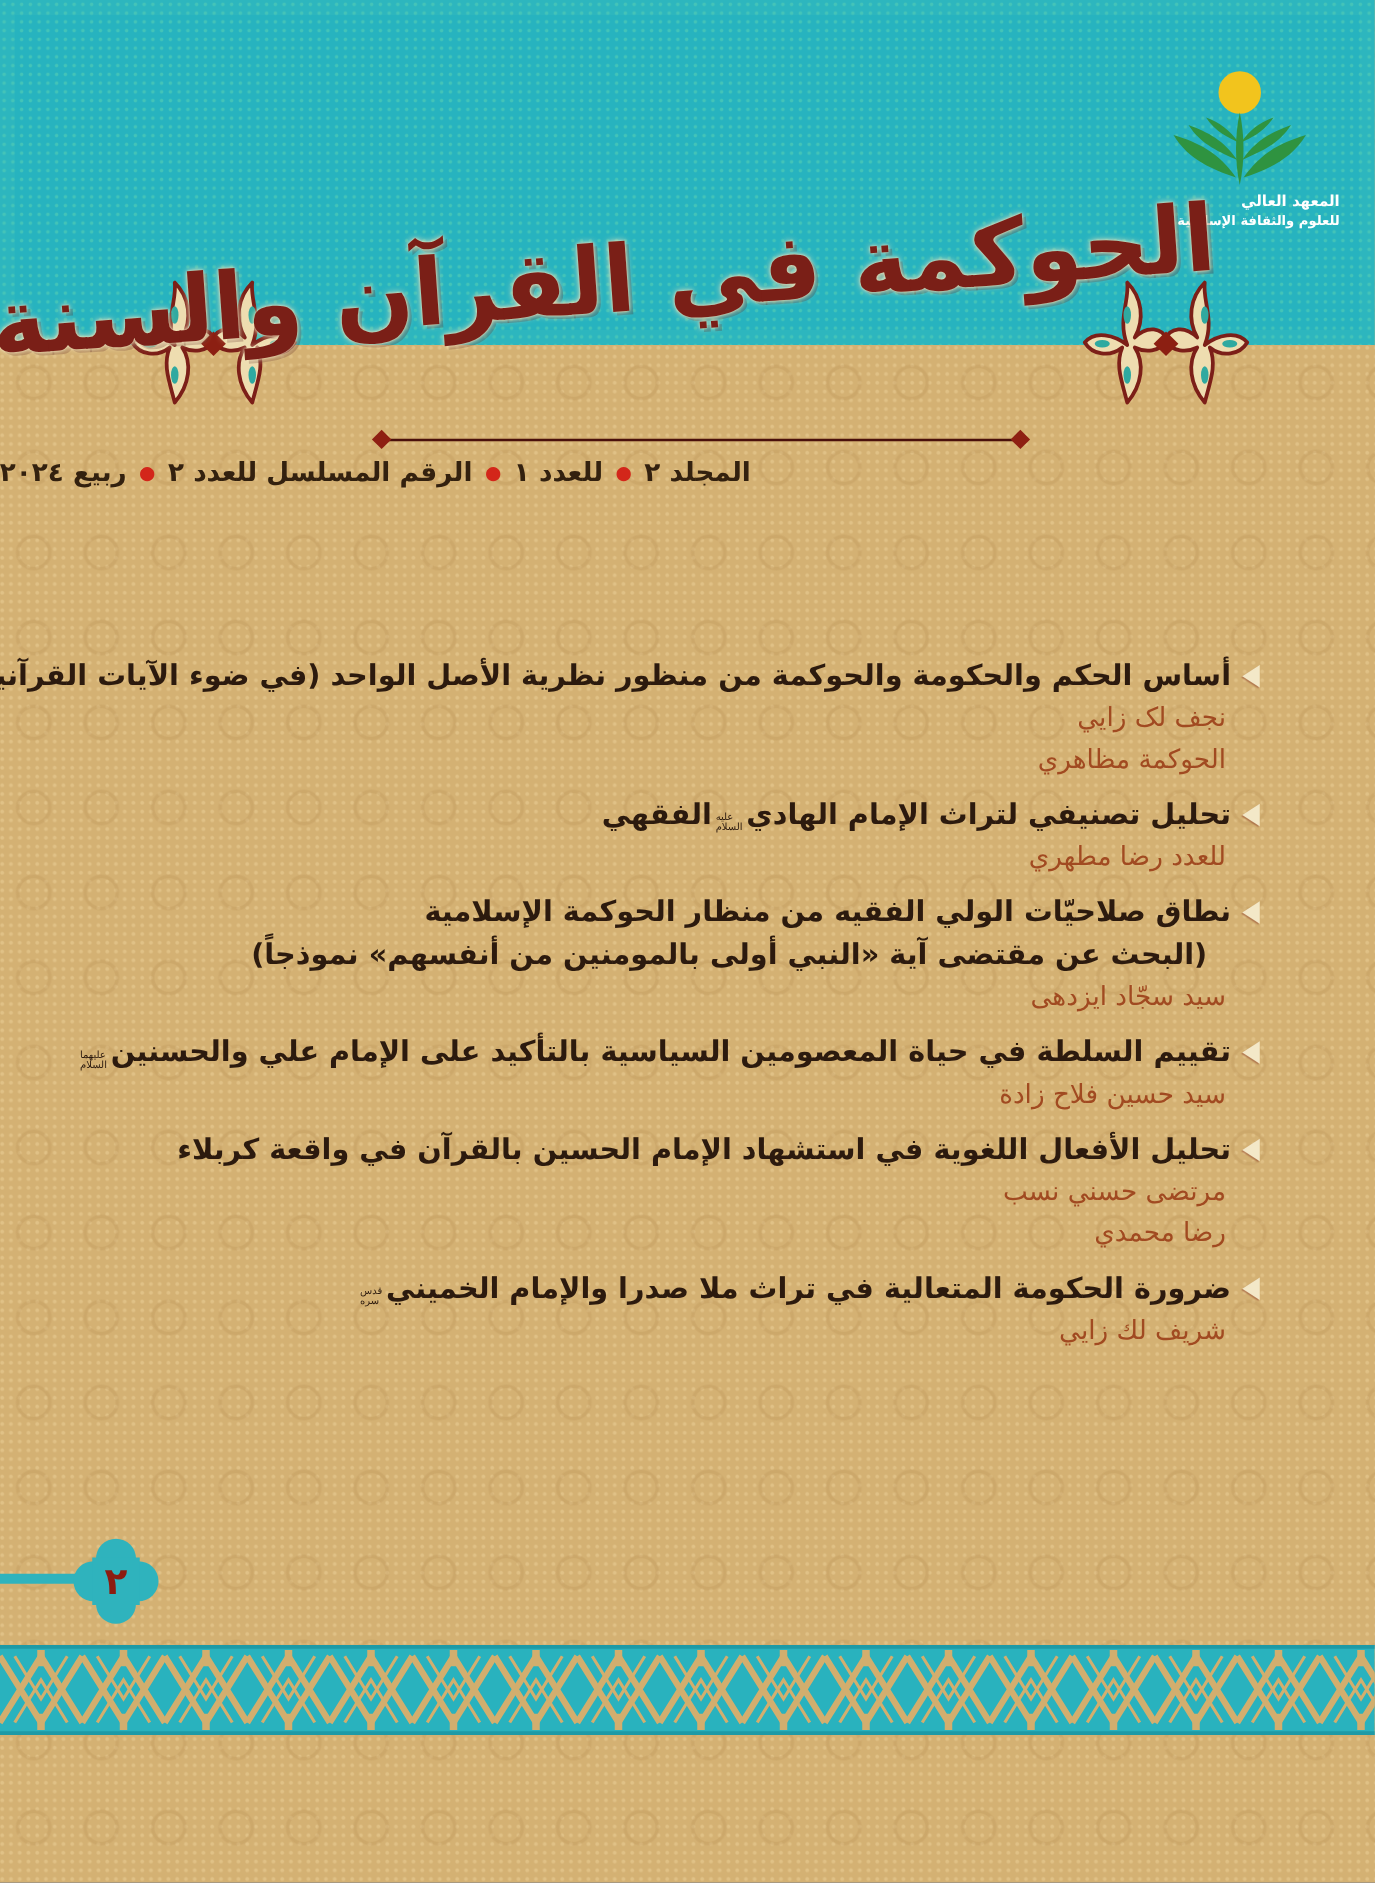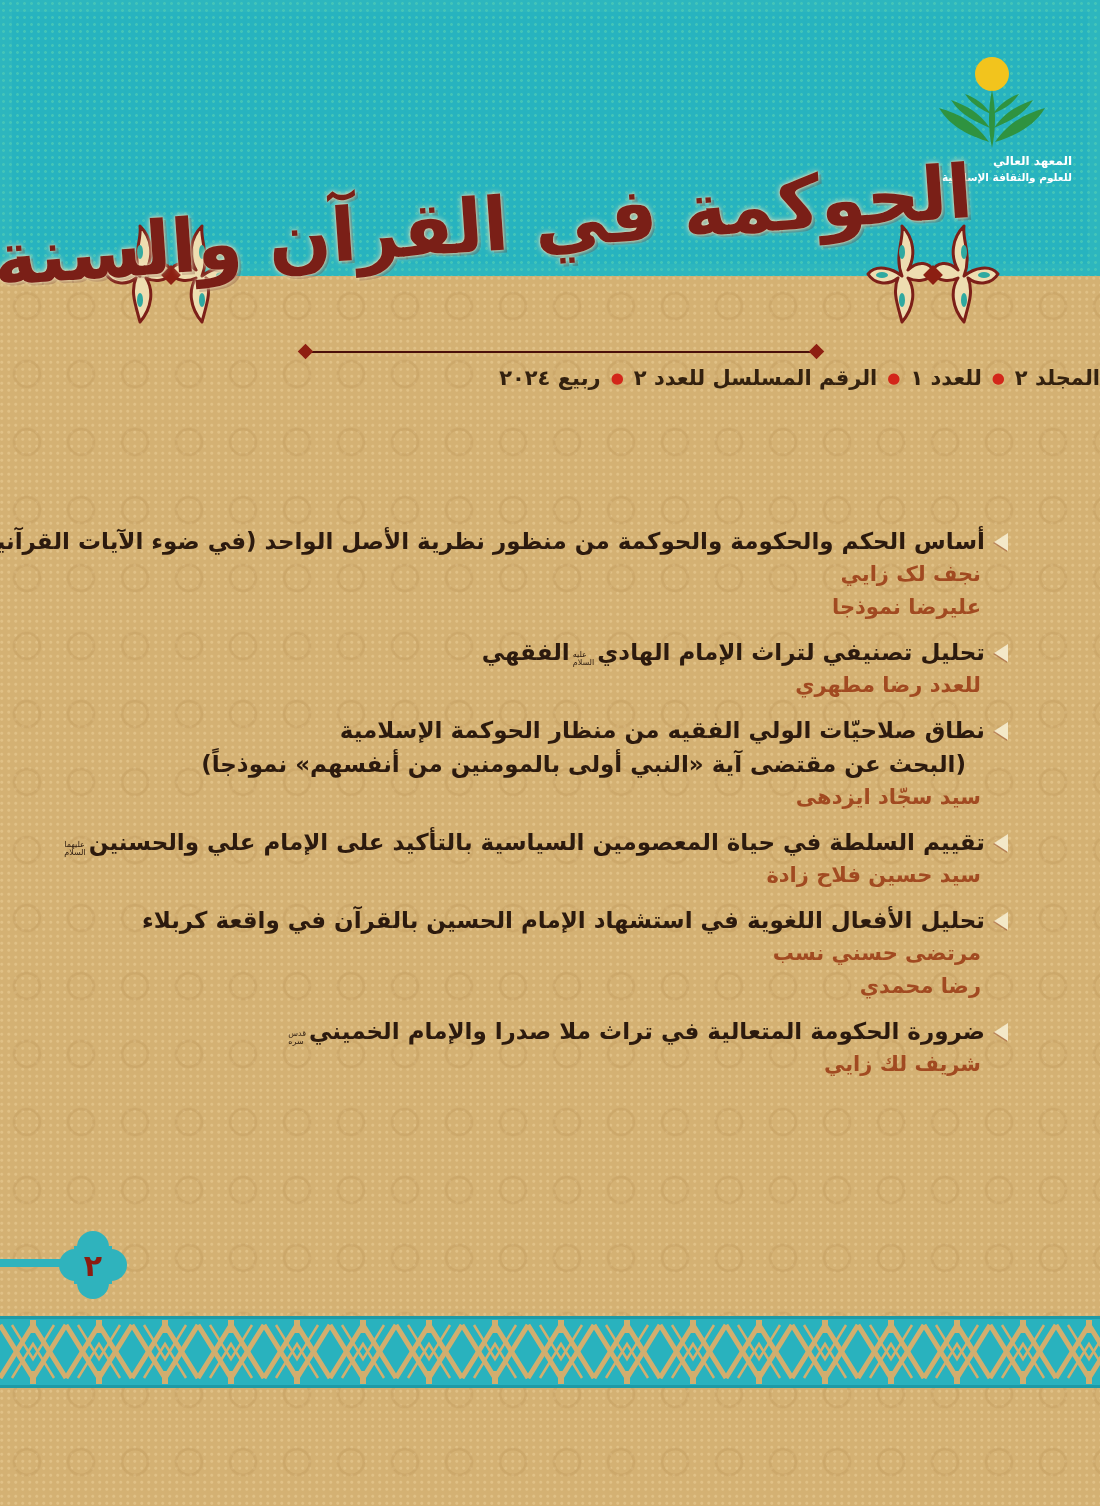--- a/index.html
+++ b/index.html
@@ -30,39 +30,39 @@
     transform:rotate(-4deg);transform-origin:center;
     text-shadow:0 0 6px rgba(244,230,190,.95),0 0 2px rgba(244,230,190,.9),3px 3px 0 rgba(74,16,11,.25);
   }
   .ornament{position:absolute;top:214px;}
   .ornament.left{left:96px;}
   .ornament.right{left:858px;}
   .divider{position:absolute;top:346px;left:300px;width:522px;display:flex;align-items:center;}
   .dline{flex:1;height:2px;background:#4a100b;}
   .dmd{width:11px;height:11px;background:#8e1f12;transform:rotate(45deg);flex:0 0 auto;}
   .issue-info{
-    position:absolute;top:366px;left:0;width:1100px;text-align:right;direction:rtl;
+    position:absolute;top:366px;left:0;width:1100px;text-align:left;direction:rtl;
     font-size:21px;font-weight:bold;color:#33210f;letter-spacing:.5px;
   }
   .issue-info .dot{color:#d3261a;font-size:15px;margin:0 10px;vertical-align:2px;}
   .toc{position:absolute;top:524px;right:92px;width:800px;direction:rtl;text-align:right;}
   .entry{margin-bottom:11px;}
   .t-line{font-size:23px;font-weight:bold;color:#2c1a0e;line-height:34px;white-space:nowrap;}
   .t-line.cont{padding-right:42px;text-align:center;}
   .bullet{
     display:inline-block;width:0;height:0;
     border-top:9px solid rgba(0,0,0,0);border-bottom:9px solid rgba(0,0,0,0);
     border-right:14px solid #f3e8c8;margin-left:9px;vertical-align:-2px;
     filter:drop-shadow(-1px 1px 0 rgba(122,31,23,.35));
   }
   .honorific{
     display:inline-block;font-size:8px;font-weight:normal;line-height:1.05;text-align:left;
     white-space:pre-line;vertical-align:-5px;margin:0 3px;color:#2c1a0e;
   }
-  .author{font-size:21px;font-weight:bold;color:#a14a21;line-height:33px;padding-right:27px;white-space:nowrap;}
+  .author{font-size:21px;font-weight:normal;color:#a14a21;line-height:33px;padding-right:27px;white-space:nowrap;}
   .pageno-line{position:absolute;left:0;top:1259px;width:70px;height:8px;background:#2fb3bd;}
   .quatrefoil{position:absolute;left:58px;top:1230px;}
   .pageno{
     position:absolute;left:58px;top:1230px;width:70px;height:70px;
     display:flex;align-items:center;justify-content:center;
     font-size:30px;font-weight:bold;color:#8c1c10;
   }
   .bottom-band{position:absolute;left:0;top:1316px;}
 </style>
 </head>
@@ -128,21 +128,21 @@
     <span class="dline"></span>
     <span class="dmd"></span>
   </div>
 
   <div class="issue-info" id="issueInfo"><span>المجلد ٢</span><span class="dot">●</span><span>للعدد ١</span><span class="dot">●</span><span>الرقم المسلسل للعدد ٢</span><span class="dot">●</span><span>ربيع ٢٠٢٤</span></div>
 
   <div class="toc" id="toc">
       <div class="entry">
         <div class="t-line"><span class="bullet"></span>أساس الحكم والحكومة والحوكمة من منظور نظرية الأصل الواحد (في ضوء الآيات القرآنية)</div>
         <div class="author">نجف لک زايي</div>
-        <div class="author">عليرضا نموذجا</div>
+        <div class="author">الحوكمة مظاهري</div>
       </div>
       <div class="entry">
         <div class="t-line"><span class="bullet"></span>تحليل تصنيفي لتراث الإمام الهادي<span class="honorific">عليه
 السلام</span>الفقهي</div>
         <div class="author">للعدد رضا مطهري</div>
       </div>
       <div class="entry">
         <div class="t-line"><span class="bullet"></span>نطاق صلاحيّات الولي الفقيه من منظار الحوكمة الإسلامية</div>
         <div class="t-line cont">(البحث عن مقتضى آية «النبي أولى بالمومنين من أنفسهم» نموذجاً)</div>
         <div class="author">سيد سجّاد ايزدهى</div>

